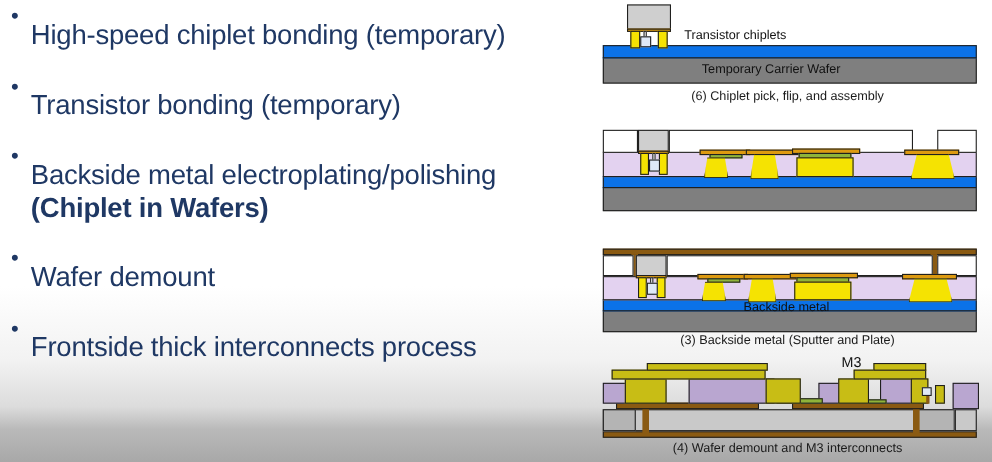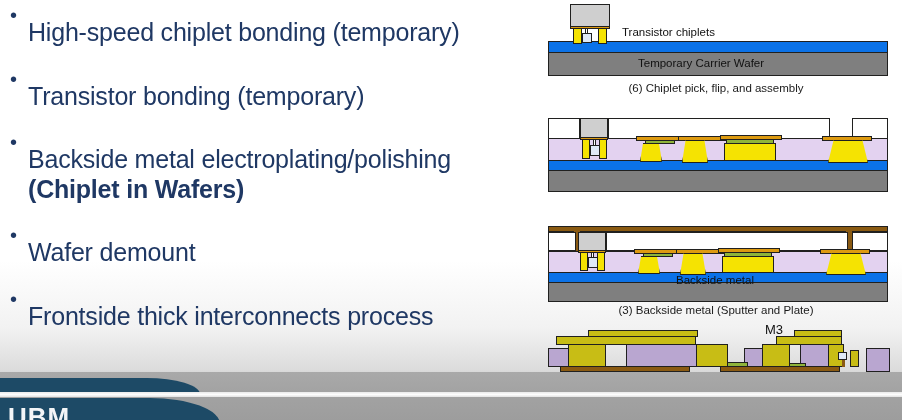--- a/index.html
+++ b/index.html
@@ -285,21 +285,14 @@
         <div class="r c-brown" style="left:312px;top:36px;width:3px;height:9px;"></div>
         <div class="r ol c-lblue" style="left:308px;top:30px;width:9px;height:8px;"></div>
 
         <div class="lbl" style="left:235px;top:0px;font-size:13px;">M3</div>
       </div>
       <div class="caption" style="top:80px;">(4) Wafer demount and M3 interconnects</div>
     </div>
 
   </div>
 
-  <div id="banner">
-    <div class="bg"></div>
-    <div class="swoosh s1"></div>
-    <div class="hairline"></div>
-    <div class="swoosh s2"></div>
-    <div id="logotext">UBM</div>
-  </div>
 
 </div>
 
 </body></html>

